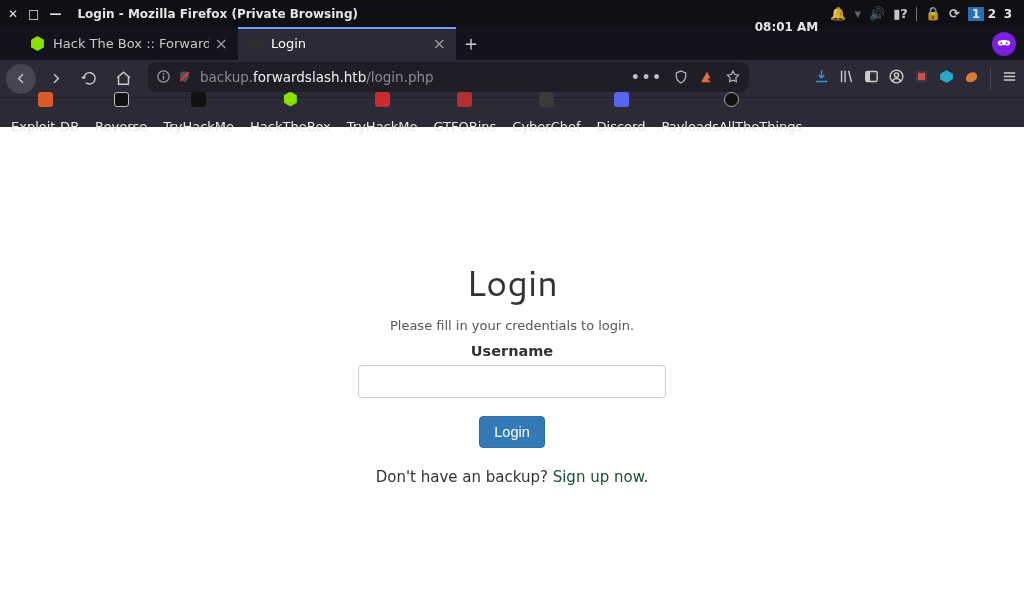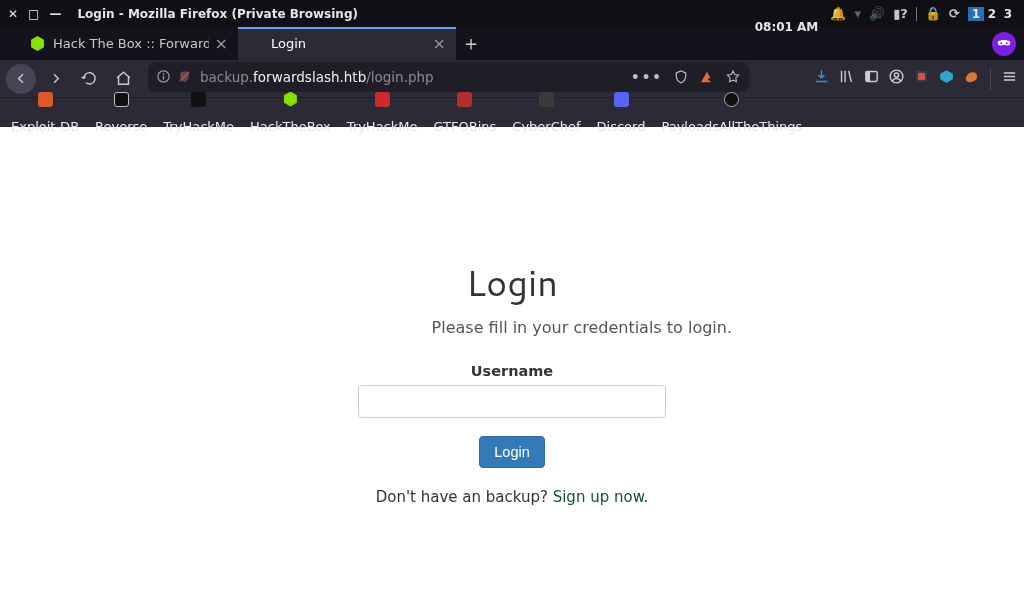--- a/index.html
+++ b/index.html
@@ -51,21 +51,21 @@
 
   
   .bmbar { height: 30px; background: #2b2a36; color: #e8e8e8; display: flex; align-items: center; gap: 10px; padding: 0 8px; font-size: 13px; border-top: 1px solid #1f1e27; }
   .bm { display: flex; align-items: center; gap: 12px; padding: 2px 3px; white-space: nowrap; flex-direction: column; }
   .bm .bico { width: 15px; height: 15px; border-radius: 3px; display: inline-block; }
 
   
   .page { background: #fff; height: calc(600px - 27px - 33px - 37px - 30px); padding-top: 130px; }
   .login { width: 440px; margin: 0 auto; text-align: center; color: #333; }
   .login h1 { font-family: Cantarell, "DejaVu Sans", sans-serif; font-size: 36px; font-weight: 400; margin-bottom: 10px; color: #333; }
-  .login .sub { color: #555; font-size: 16px; margin-bottom: 26px; text-align: right; }
+  .login .sub { color: #555; font-size: 13px; margin-bottom: 10px; }
   .fg { margin-bottom: 14px; }
   .fg label { display: block; font-weight: 700; font-size: 14.5px; margin-bottom: 6px; color: #333; }
   .fg input { width: 308px; height: 33px; border: 1px solid #ccc; border-radius: 4px; padding: 0 10px; font-size: 14px; background: #fff; }
   .btn { display: inline-block; background: #337ab7; color: #fff; border: 1px solid #2e6da4; padding: 7px 14px; border-radius: 4px; font-size: 14.5px; margin-top: 4px; cursor: pointer; }
   .signup { margin-top: 20px; font-size: 15px; color: #333; }
   .signup a { color: #14532d; text-decoration: none; }
 </style>
 </head>
 <body>
 

